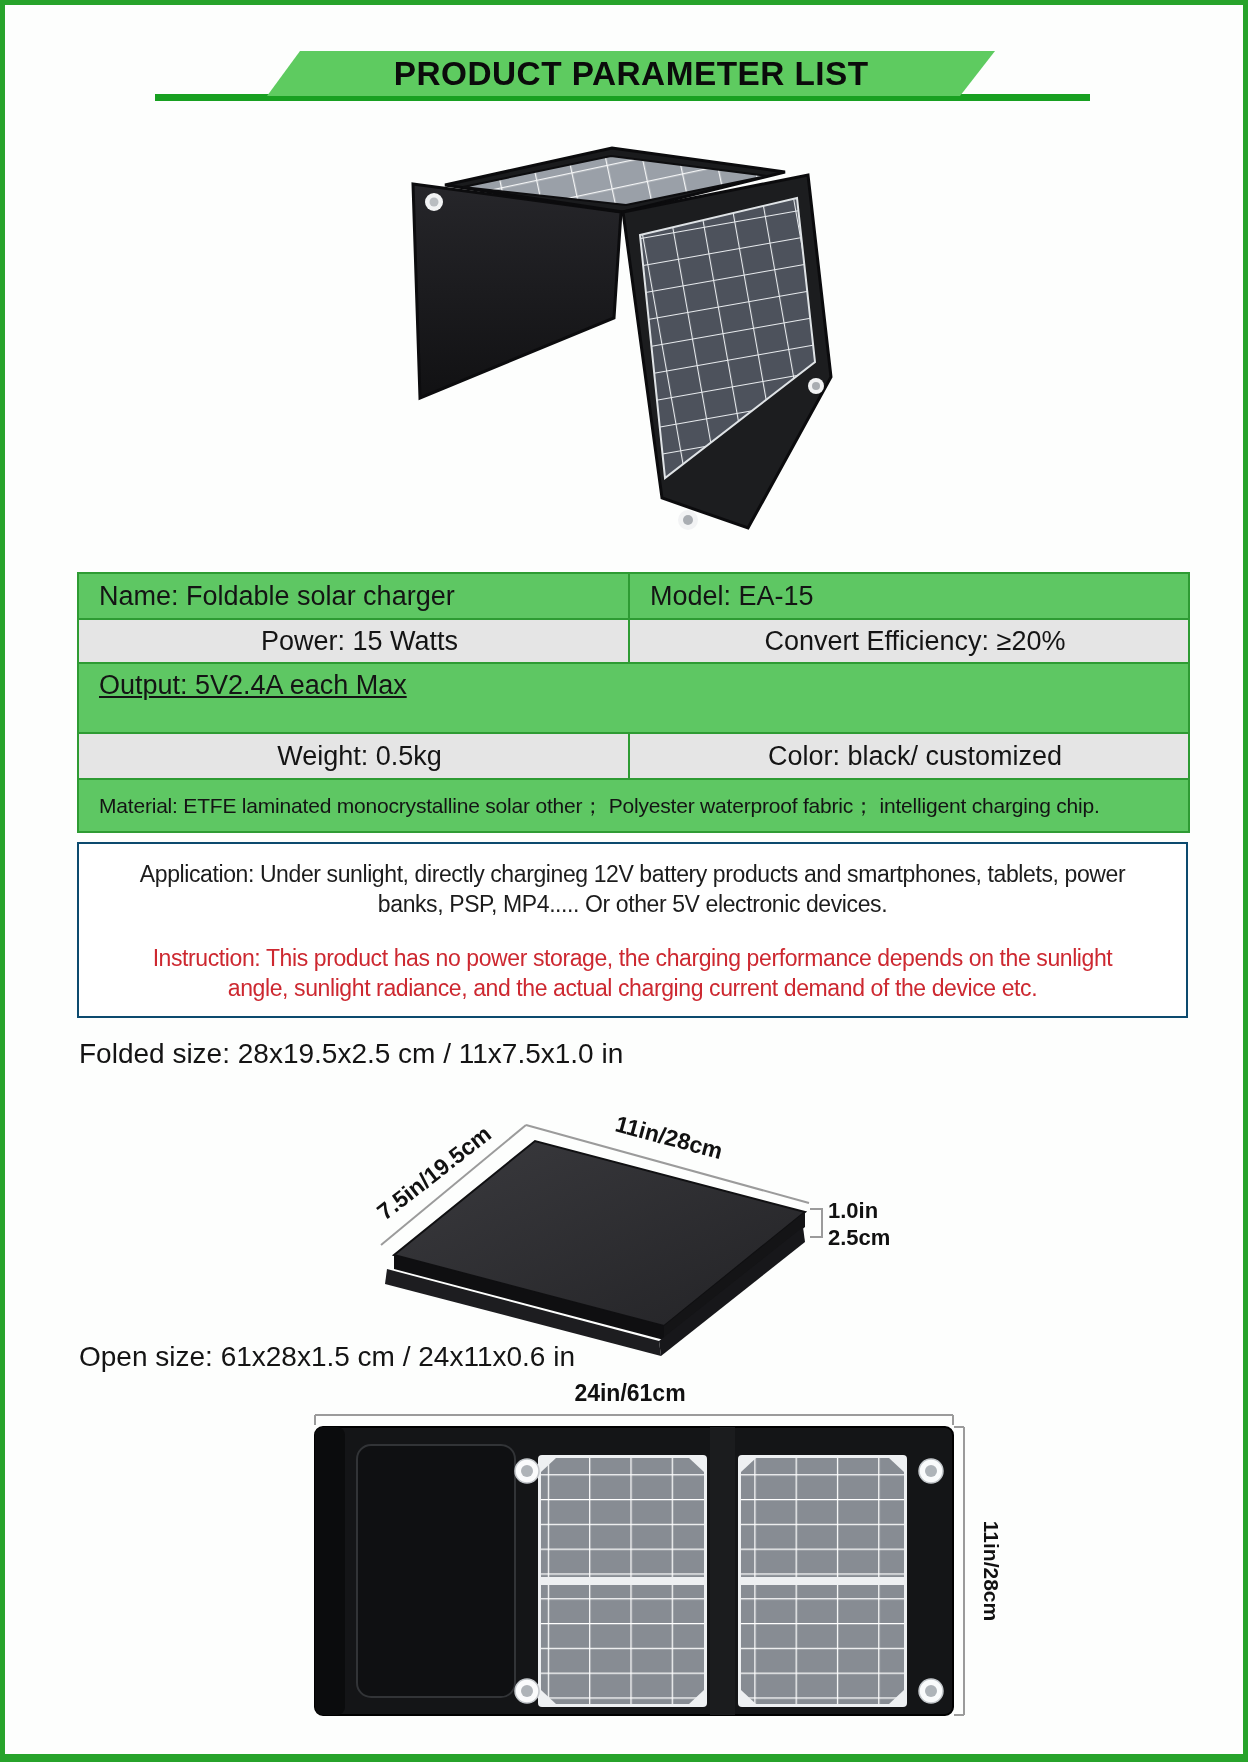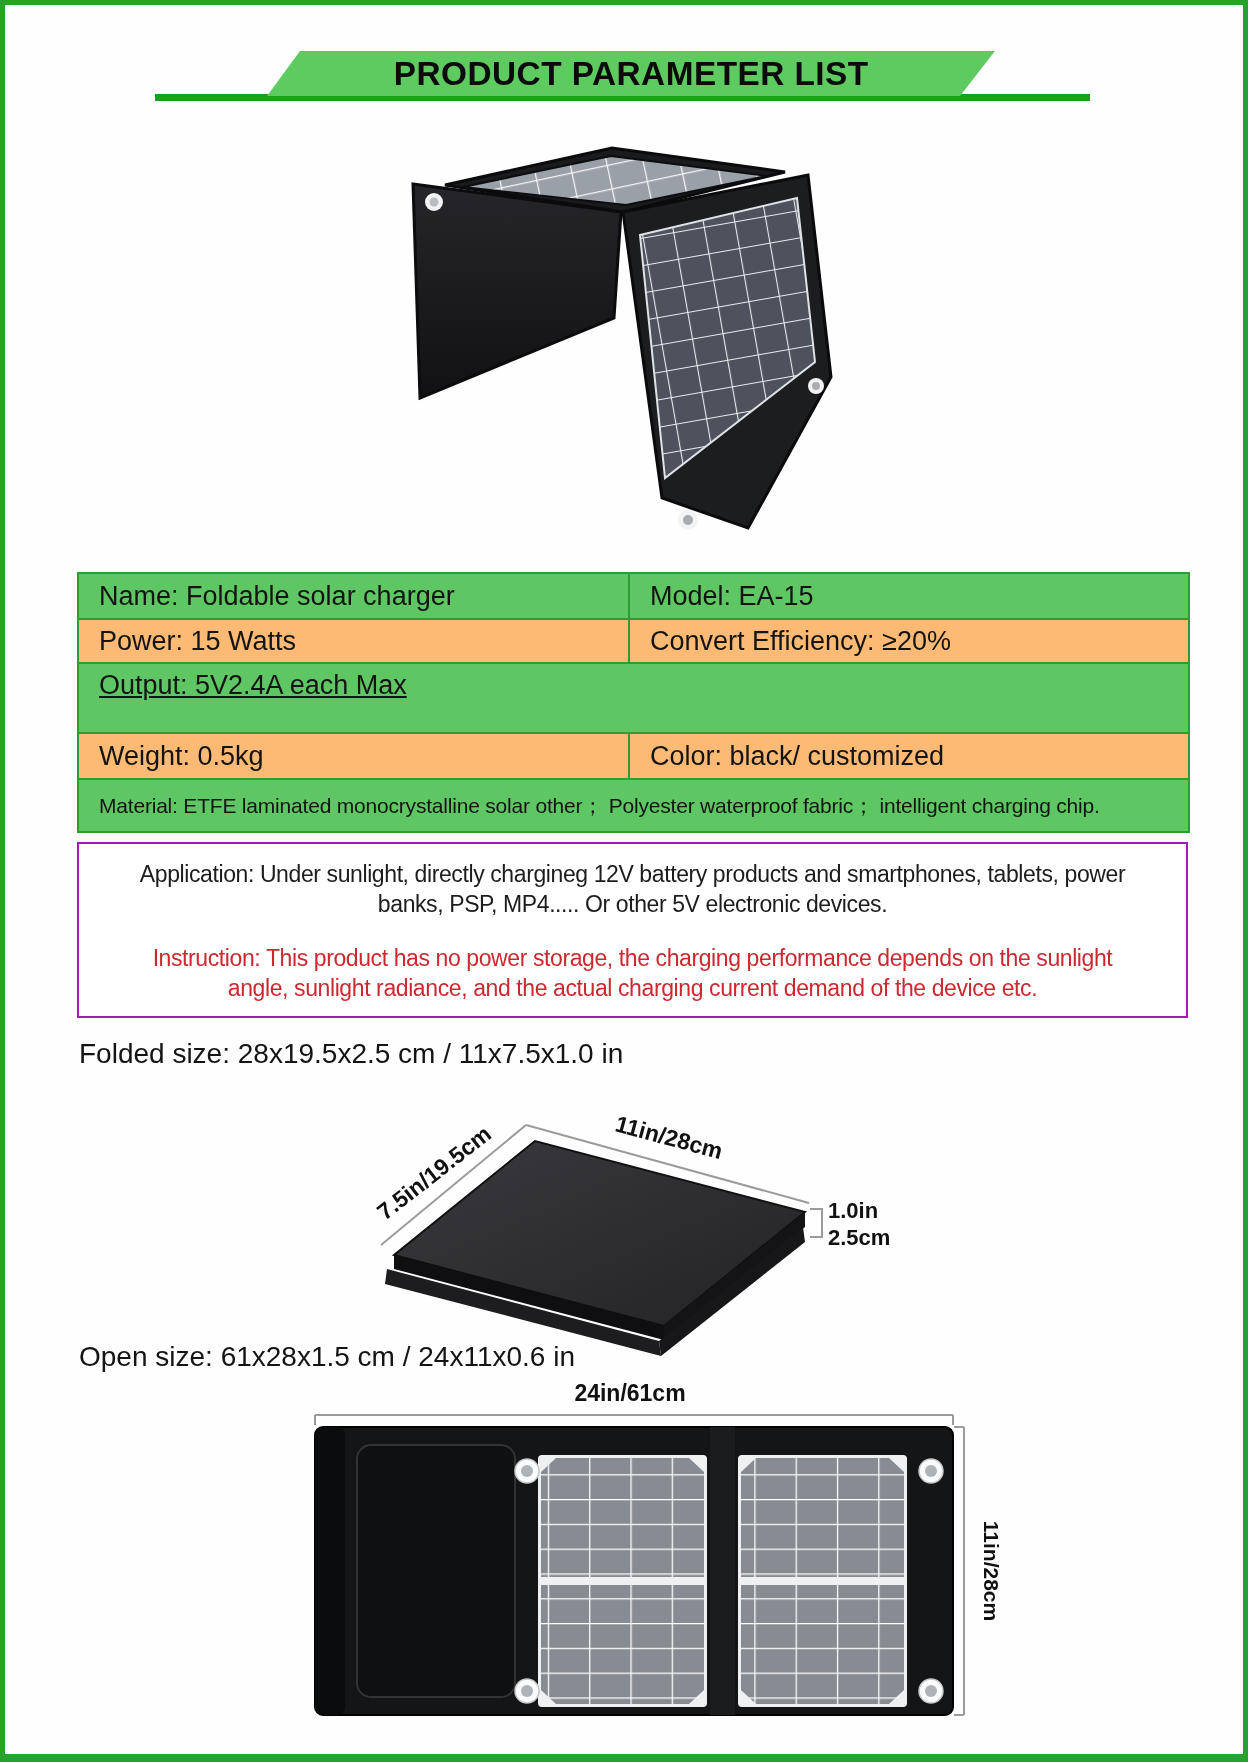--- a/index.html
+++ b/index.html
@@ -22,28 +22,28 @@
   
   table.spec{
     position:absolute;left:72px;top:567px;width:1111px;border-collapse:collapse;
     table-layout:fixed;font-size:27px;color:#141414;
   }
   table.spec td{
     border:2px solid #2e9b33;padding:0 8px 0 20px;vertical-align:middle;
     overflow:hidden;white-space:nowrap;
   }
   td.green{background:#5ec763;}
-  td.white{background:#fdba74;}
+  td.white{background:#e5e5e5;text-align:center;}
   tr.r1{height:46px;} tr.r2{height:44px;} tr.r3{height:70px;text-decoration:underline;} tr.r4{height:46px;} tr.r5{height:53px;}
   tr.r3 td{vertical-align:top;padding-top:6px;}
   tr.r5 td{font-size:21px;letter-spacing:-.2px;}
   
   .notes{
     position:absolute;left:72px;top:837px;width:1111px;height:176px;box-sizing:border-box;
-    border:2px solid #a21caf;background:#fff;text-align:center;
+    border:2px solid #0c4a6e;background:#fff;text-align:center;
   }
   .notes p{margin:0;font-size:23px;letter-spacing:-.4px;line-height:30px;}
   .notes .application{margin-top:15px;color:#1c1c1c;}
   .notes .instruction{margin-top:24px;color:#cd2830;}
   .notes span{display:block;white-space:nowrap;}
   
   .size-heading{position:absolute;left:74px;font-size:28px;color:#141414;white-space:nowrap;}
   .size-heading.folded{top:1033px;}
   .size-heading.open{top:1336px;}
   

